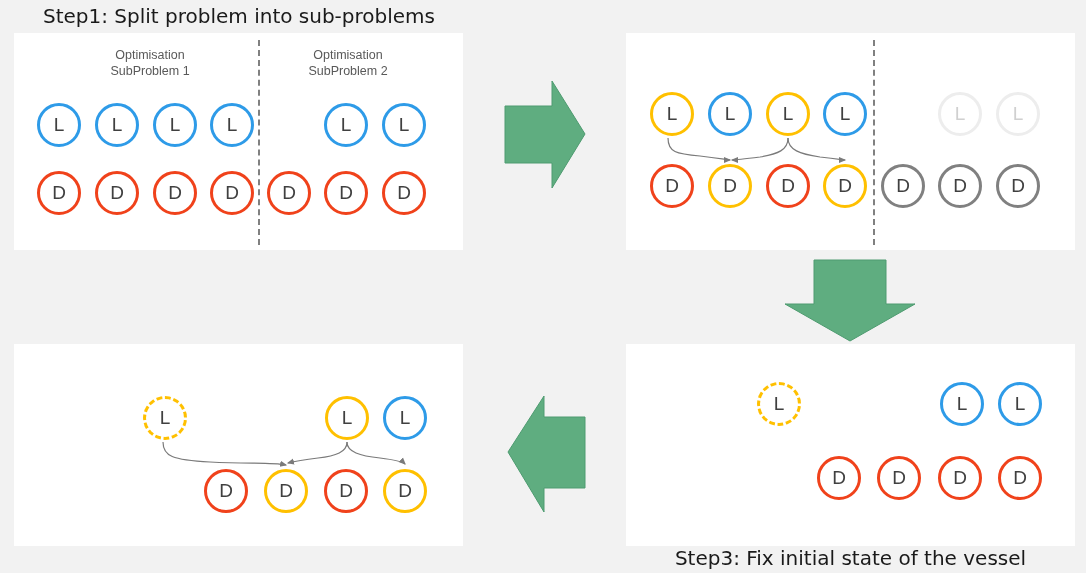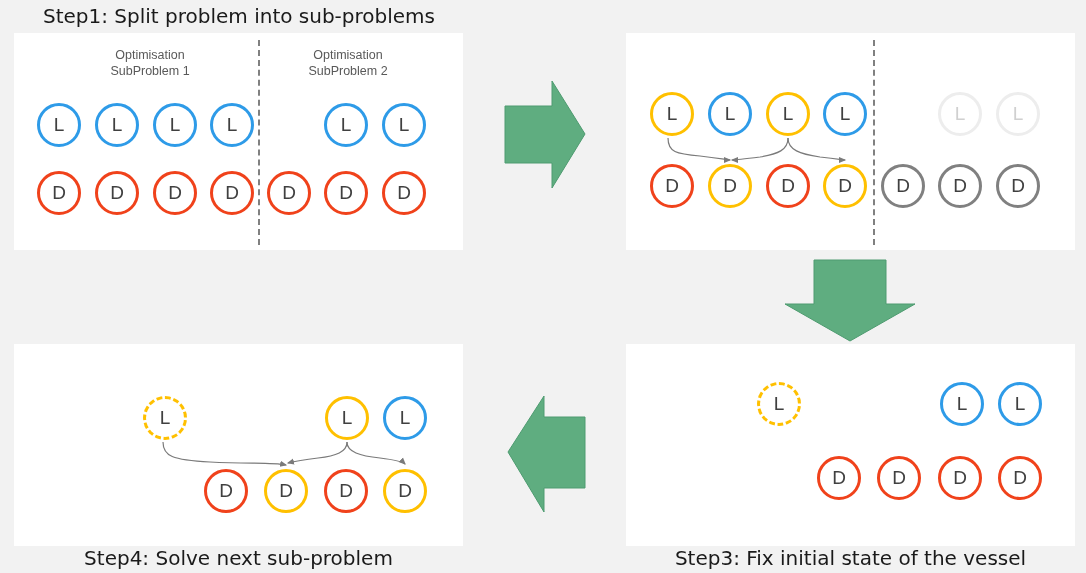--- a/index.html
+++ b/index.html
@@ -151,21 +151,20 @@
 
   <div class="node dashed" style="left:143px; top:396px;">L</div>
   <div class="node yellow" style="left:325px; top:396px;">L</div>
   <div class="node blue" style="left:383px; top:396px;">L</div>
 
   <div class="node red" style="left:204px; top:469px;">D</div>
   <div class="node yellow" style="left:264px; top:469px;">D</div>
   <div class="node red" style="left:324px; top:469px;">D</div>
   <div class="node yellow" style="left:383px; top:469px;">D</div>
 
-  <div class="step-title" style="left:14px; top:546px; width:449px;">Step4: Solve next sub-problem</div>
 
   <svg class="flow-svg" viewBox="0 0 1086 573">
     <polygon points="505,106 552,106 552,81 585,134 552,188 552,163 505,163" fill="#5FAD80" stroke="#4E9B70" stroke-width="1"></polygon>
     <polygon points="814,260 886,260 886,304 915,304 850,341 785,304 814,304" fill="#5FAD80" stroke="#4E9B70" stroke-width="1"></polygon>
     <polygon points="585,417 544,417 544,396 508,452 544,512 544,488 585,488" fill="#5FAD80" stroke="#4E9B70" stroke-width="1"></polygon>
   </svg>
 
   <svg class="flow-svg" viewBox="0 0 1086 573">
     <defs>
       <marker id="ah" markerWidth="7" markerHeight="7" refX="5" refY="3.2" orient="auto">

